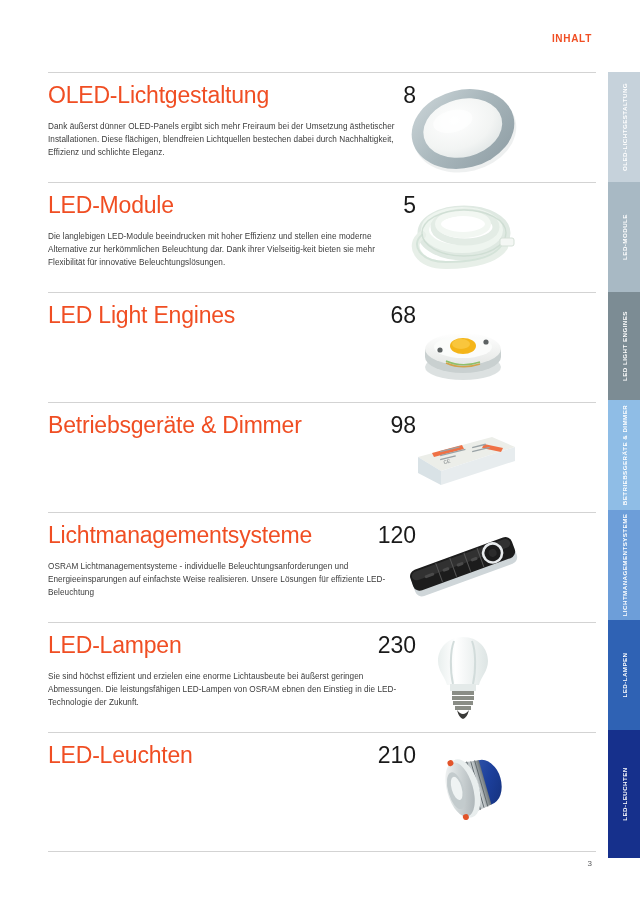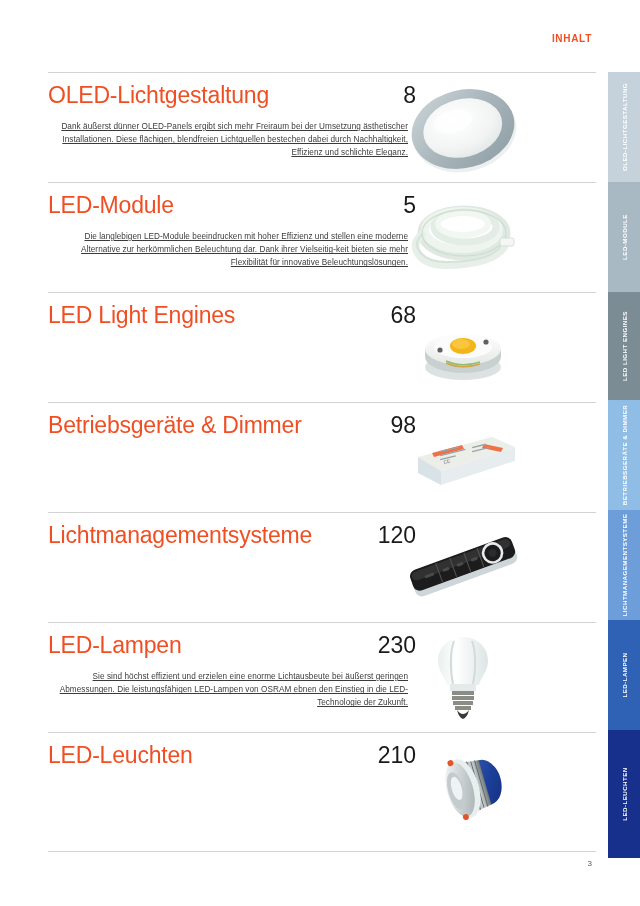--- a/index.html
+++ b/index.html
@@ -14,21 +14,20 @@
     overflow: hidden;
     position: relative;
   }
 
   
   .page {
     position: relative;
     width: 640px;
     height: 906px;
     background: #ffffff;
-    text-align: right;
   }
 
   
   .page-header {
     position: absolute;
     top: 33px;
     right: 48px;
     font-size: 10px;
     font-weight: bold;
     letter-spacing: 0.7px;
@@ -85,21 +84,20 @@
     padding-left: 10px;
   }
 
   .entry-desc {
     margin-top: 11px;
     font-size: 8.2px;
     line-height: 13.2px;
     color: #3b3b3b;
     width: 360px;
     letter-spacing: 0.05px;
-    text-decoration: underline;
   }
 
   
   .entry-thumb {
     position: absolute;
     right: 58px;
     top: 6px;
     width: 150px;
     height: 98px;
   }
@@ -264,20 +262,21 @@
         </svg>
       </div>
     </div>
 
     <div class="toc-entry">
       <div class="entry-textcol">
         <div class="entry-headrow">
           <span class="entry-title">Lichtmanagementsysteme</span>
           <span class="entry-page">120</span>
         </div>
+        <div class="entry-desc">OSRAM Lichtmanagementsysteme - individuelle Beleuchtungsanforderungen und Energieeinsparungen auf einfachste Weise realisieren. Unsere Lösungen für effiziente LED-Beleuchtung</div>
       </div>
       <div class="entry-thumb">
         <svg width="150" height="98" viewBox="0 0 150 98">
           <g transform="rotate(-20 75 49)">
             <rect x="22" y="40" width="108" height="22" rx="7" fill="#cfd6d9"></rect>
             <rect x="22" y="34" width="108" height="22" rx="7" fill="#1c1c1c"></rect>
             <rect x="24" y="36" width="104" height="9" rx="5" fill="#313131"></rect>
             <circle cx="108" cy="45" r="9.5" fill="#1c1c1c" stroke="#e9ecee" stroke-width="2.6"></circle>
             <circle cx="108" cy="45" r="4" fill="#2b2b2b"></circle>
             <g fill="#4a4a4a">

